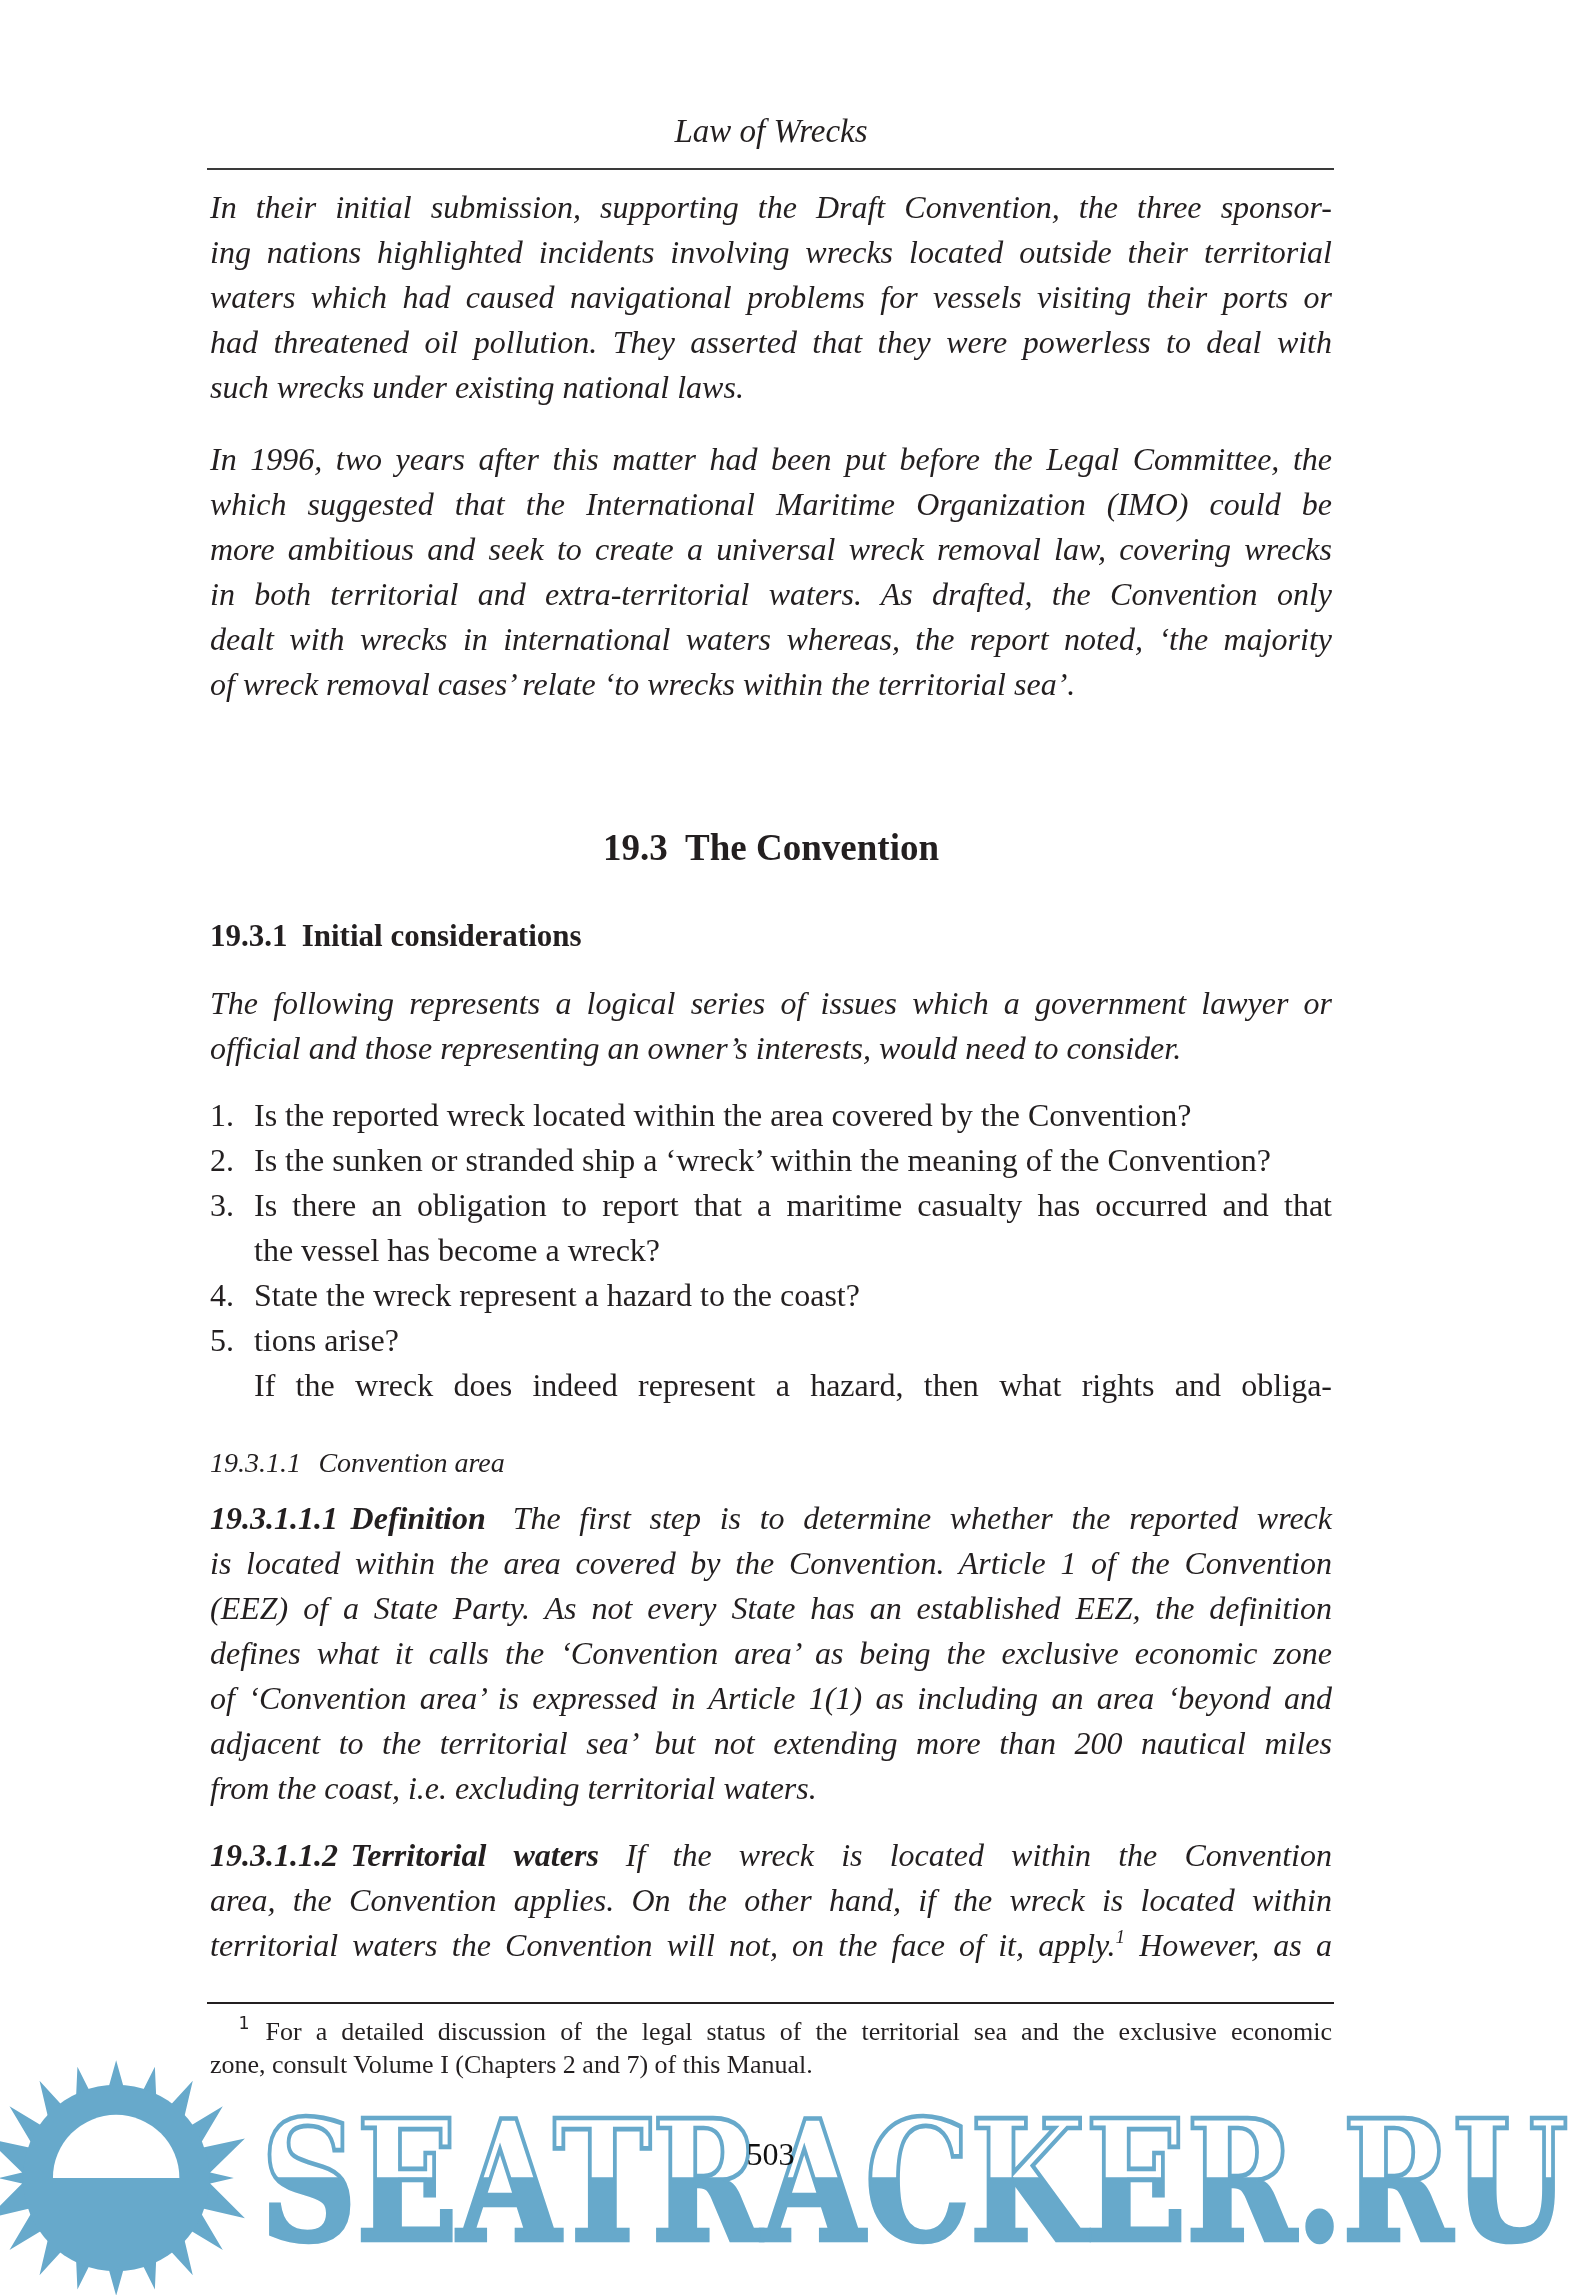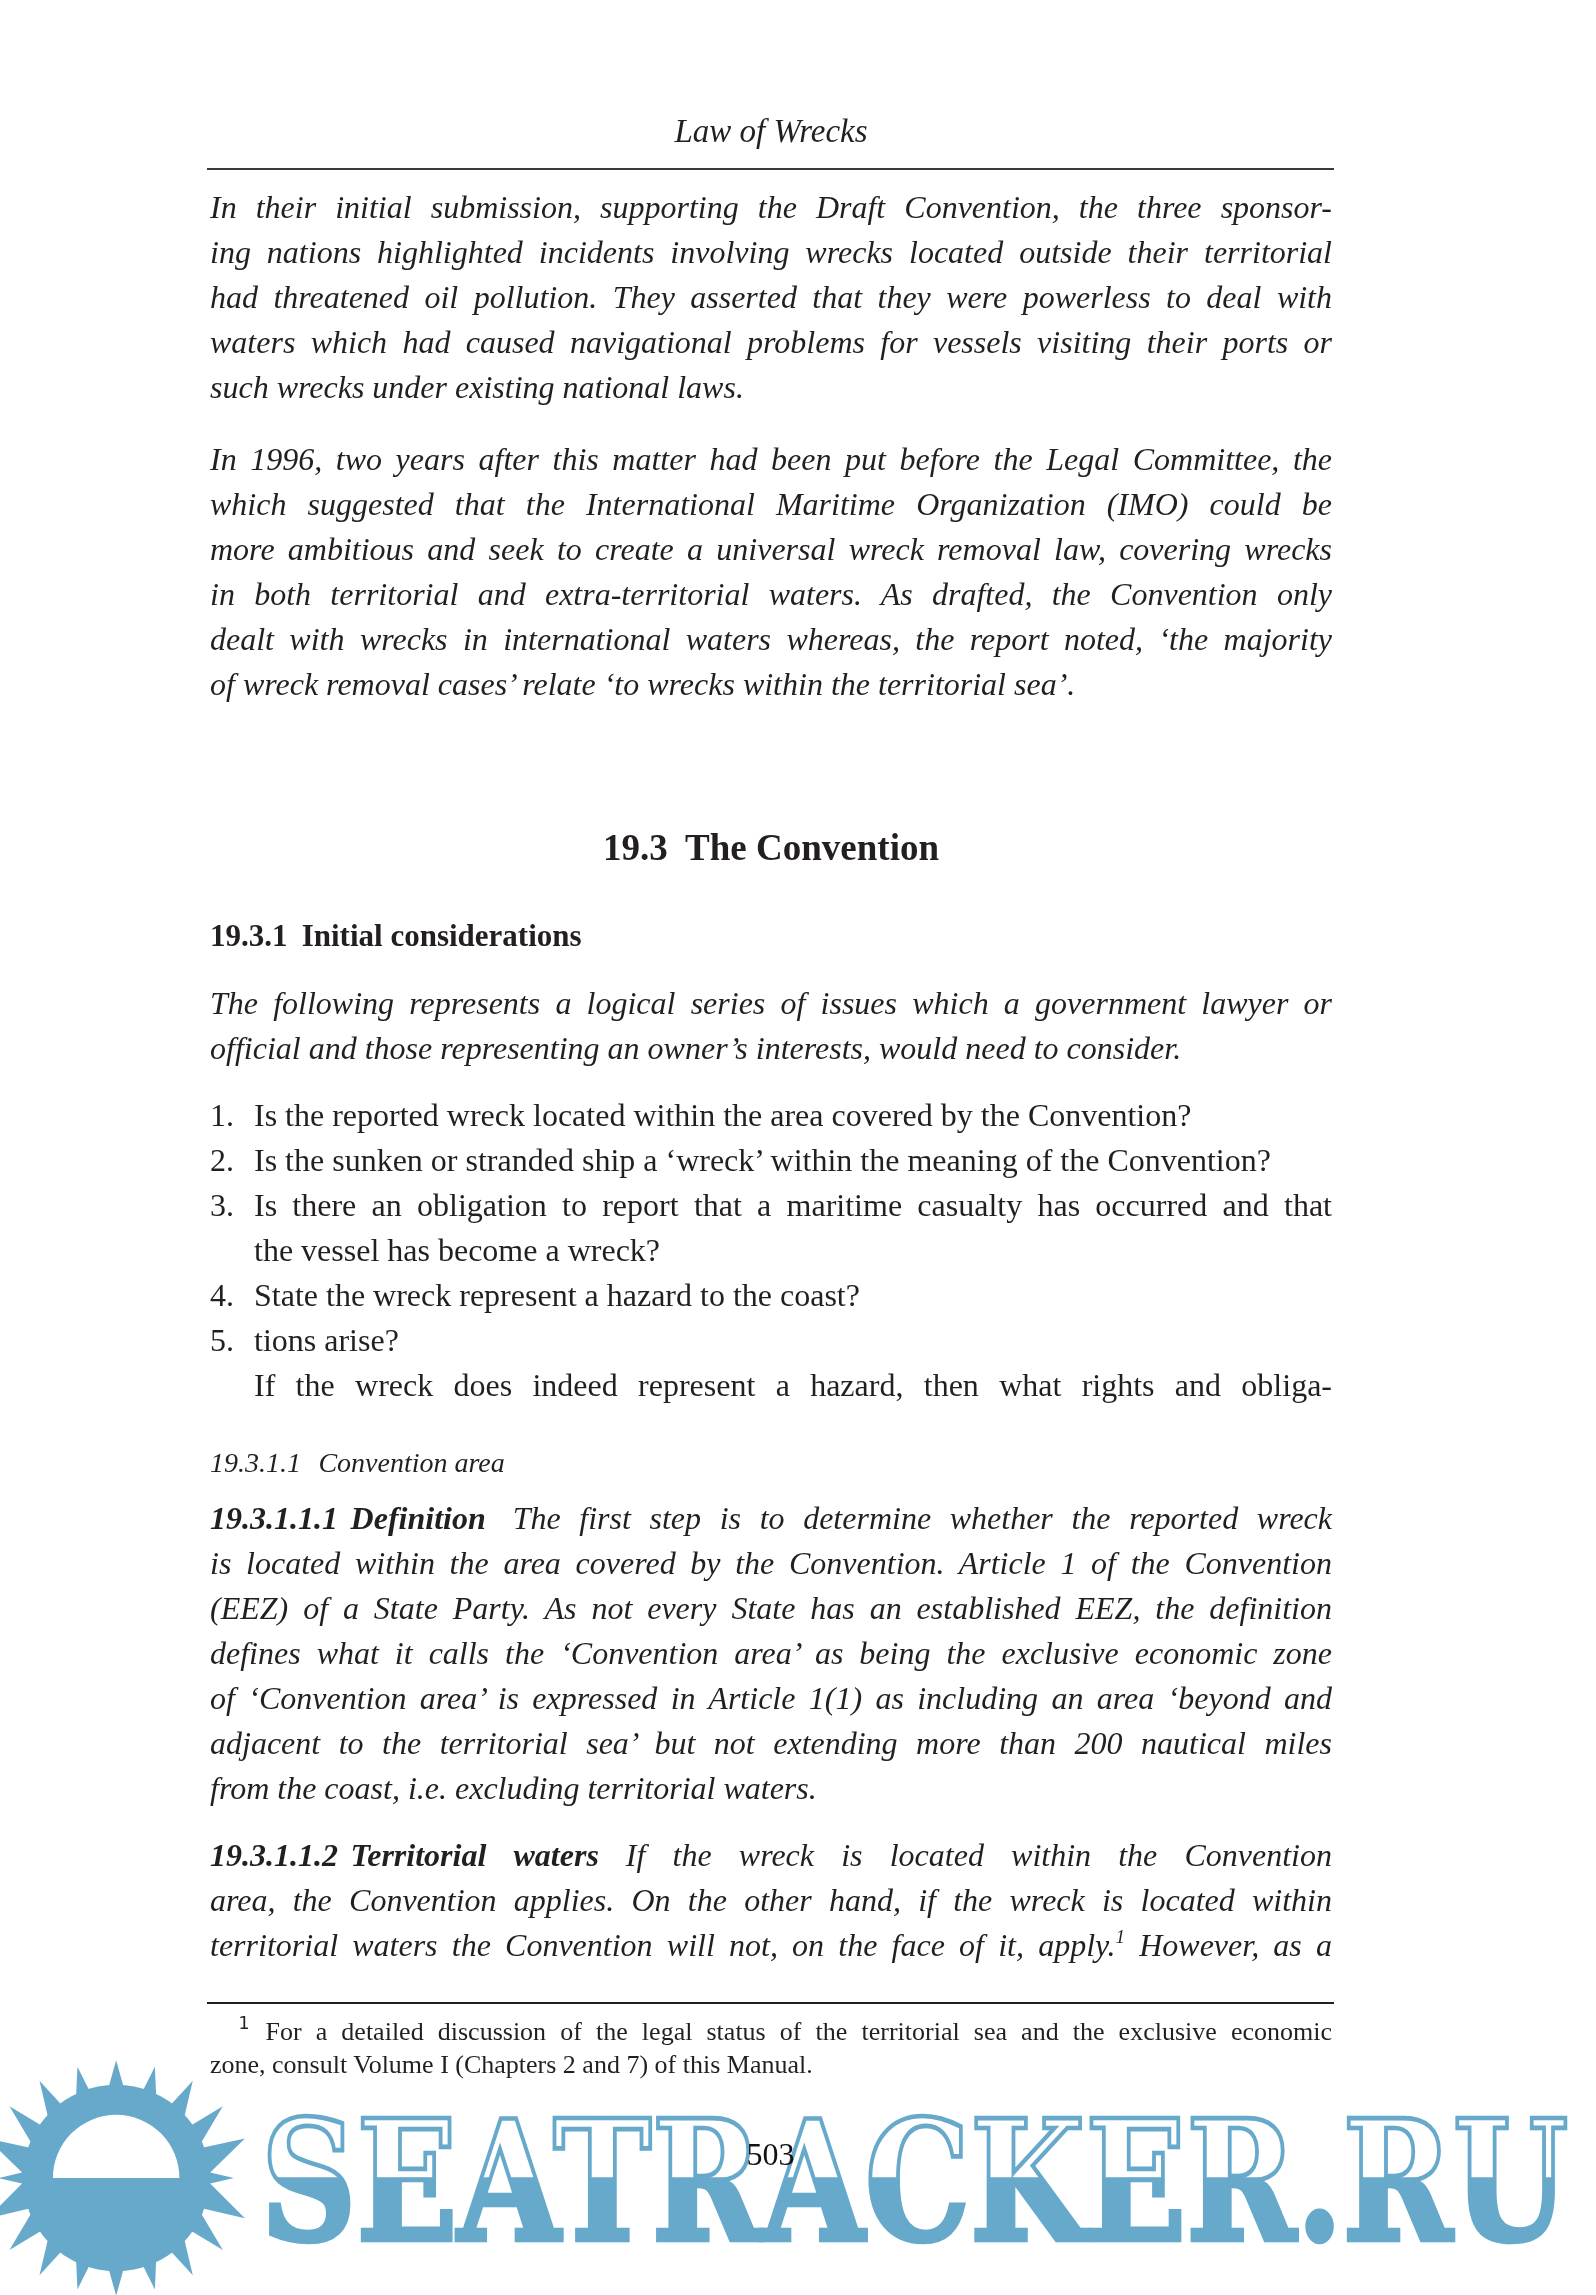--- a/index.html
+++ b/index.html
@@ -38,22 +38,22 @@
 </style>
 </head>
 <body>
 
 <div class="abs running-head">Law of Wrecks</div>
 <div class="abs head-rule"></div>
 
 <div class="abs col para" style="top:185px;">
   <span class="line">In their initial submission, supporting the Draft Convention, the three sponsor-</span>
   <span class="line">ing nations highlighted incidents involving wrecks located outside their territorial</span>
+  <span class="line">waters which had caused navigational problems for vessels visiting their ports or</span>
   <span class="line">had threatened oil pollution. They asserted that they were powerless to deal with</span>
-  <span class="line">waters which had caused navigational problems for vessels visiting their ports or</span>
   <span class="line last">such wrecks under existing national laws.</span>
 </div>
 
 <div class="abs col para" style="top:437px;">
   <span class="line">In 1996, two years after this matter had been put before the Legal Committee, the</span>
   <span class="line">which suggested that the International Maritime Organization (IMO) could be</span>
   <span class="line">more ambitious and seek to create a universal wreck removal law, covering wrecks</span>
   <span class="line">in both territorial and extra-territorial waters. As drafted, the Convention only</span>
   <span class="line">dealt with wrecks in international waters whereas, the report noted, ‘the majority</span>
   <span class="line last">of wreck removal cases’ relate ‘to wrecks within the territorial sea’.</span>

